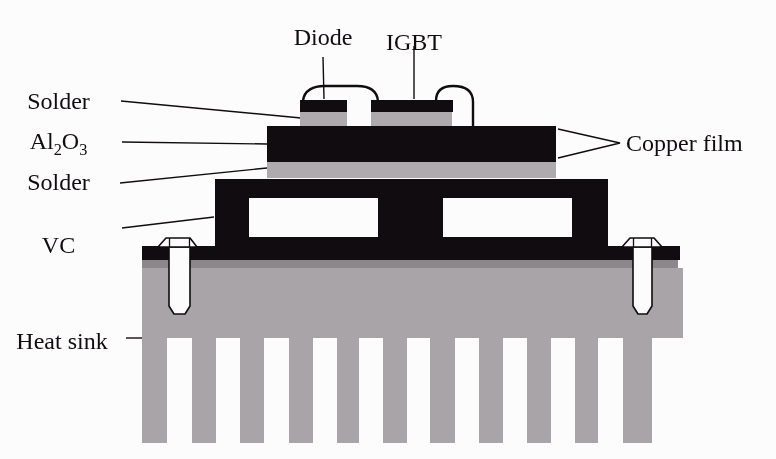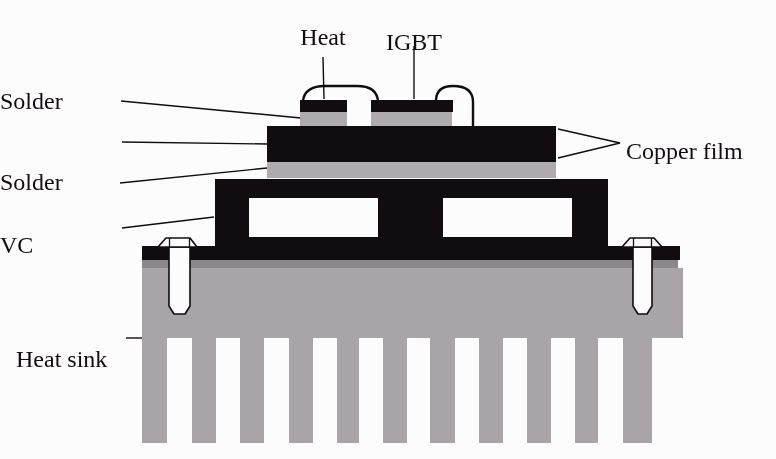--- a/index.html
+++ b/index.html
@@ -1,20 +1,20 @@
 <!DOCTYPE html>
 <html style="--ink: #100c10; --solder: #aeaaae; --heat_sink: #a8a4a8; --interface: #8b878b; --background: #fdfcfd;"><head>
 <meta charset="utf-8">
 <style>
   html,body{margin:0;padding:0;background:#fff;}
   .stage{position:relative;width:776px;height:459px;background:var(--background,#fff);overflow:hidden;
          font-family:"Liberation Serif", serif;}
   .stage svg{position:absolute;left:0;top:0;}
   .lbl{position:absolute;font-size:24px;color:var(--ink,#0f0b0f);white-space:nowrap;line-height:26px;}
-  .lbl.right{text-align:left;}
+  .lbl.right{text-align:center;}
   .lbl.center{text-align:center;}
   .lbl sub{font-size:0.68em;line-height:0;}
   .ink{fill:var(--ink,#0f0b0f);}
   .solder{fill:var(--solder,#aeaaae);}
   .sink{fill:var(--heat_sink,#a8a4a8);}
   .tim{fill:var(--interface,#8b878b);}
   .cavity{fill:var(--background,#ffffff);}
   .ld{stroke:var(--ink,#0f0b0f);stroke-width:1.4;fill:none;}
   .wire{stroke:var(--ink,#0f0b0f);stroke-width:2.4;fill:none;stroke-linecap:round;}
   .screw{fill:var(--background,#ffffff);stroke:var(--ink,#0f0b0f);stroke-width:1.6;stroke-linejoin:round;}
@@ -77,20 +77,21 @@
     </g>
 
     <g>
       <path class="screw" d="M633,247 h19 v59 l-5,8 h-9 l-5,-8 z"></path>
       <polygon class="screw" points="622,247 630,238 654,238 662,247"></polygon>
       <line class="screwline" x1="633.5" y1="238" x2="633.5" y2="247"></line>
       <line class="screwline" x1="651.5" y1="238" x2="651.5" y2="247"></line>
     </g>
   </svg>
 
-  <div class="lbl center" style="left:286px;top:24px;width:74px;">Heat</div>
+  <div class="lbl center" style="left:286px;top:24px;width:74px;">Diode</div>
   <div class="lbl center" style="left:377px;top:13px;width:74px;margin-top:16px;">IGBT</div>
   <div class="lbl right" style="left:0;top:88px;width:117px;">Solder</div>
+  <div class="lbl right" style="left:0;top:128px;width:117px;"><span>Al</span><sub>2</sub><span>O</span><sub>3</sub></div>
   <div class="lbl right" style="left:0;top:169px;width:117px;">Solder</div>
   <div class="lbl right" style="left:0;top:232px;width:117px;">VC</div>
-  <div class="lbl right" style="left:0;top:346px;width:124px;padding-left:16px;">Heat sink</div>
-  <div class="lbl" style="left:626px;top:130px;margin-top:8px;">Copper film</div>
+  <div class="lbl right" style="left:0;top:328px;width:124px;">Heat sink</div>
+  <div class="lbl" style="left:626px;top:130px;">Copper film</div>
 </div>
 
 </body></html>

